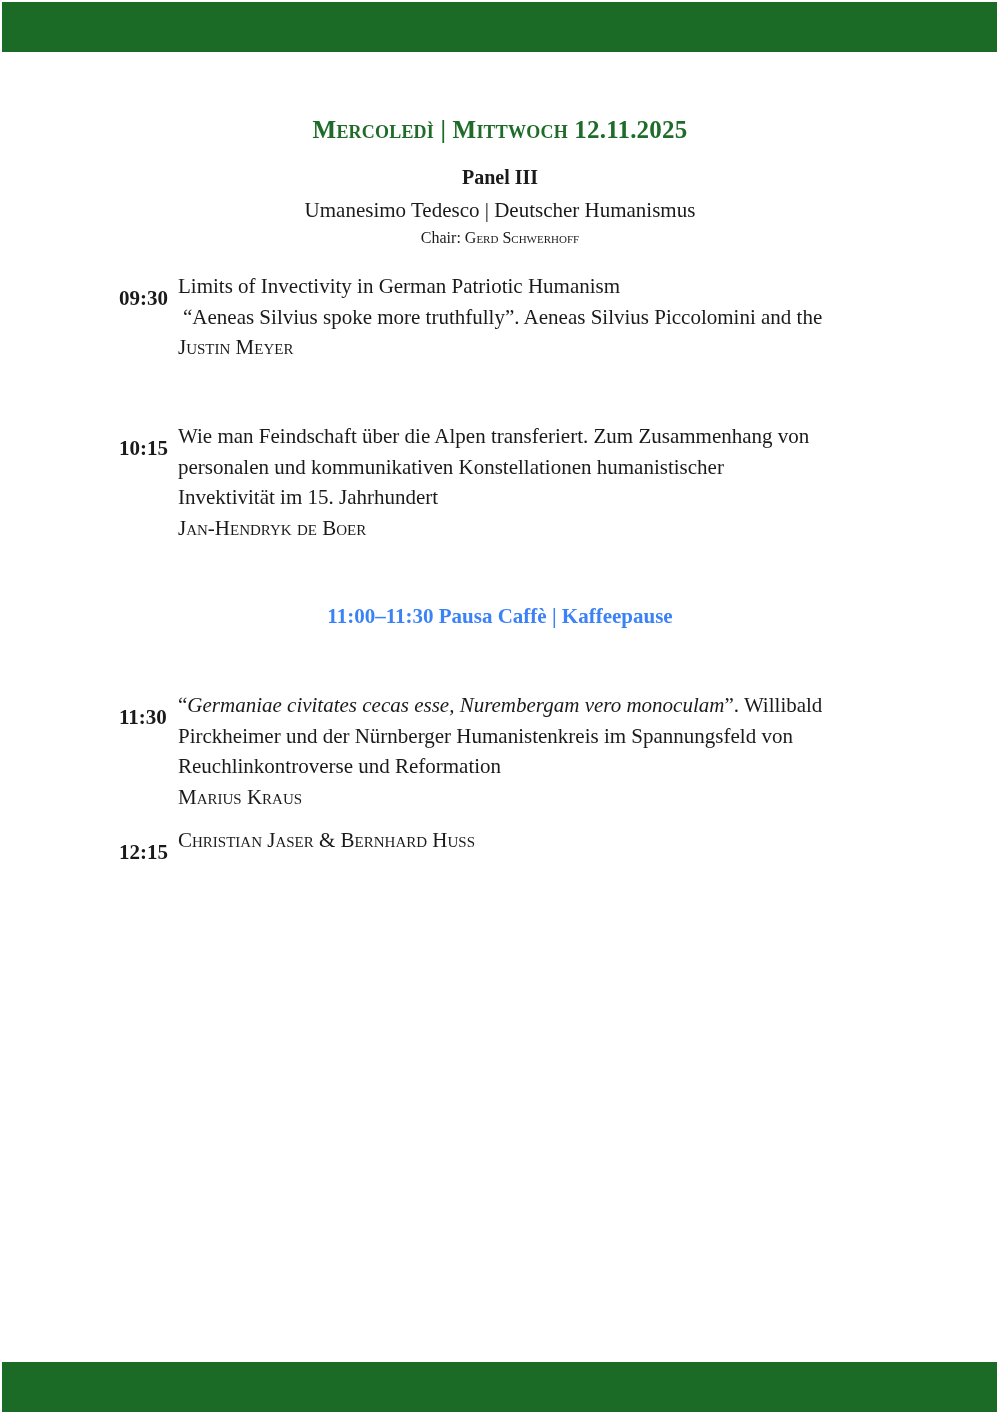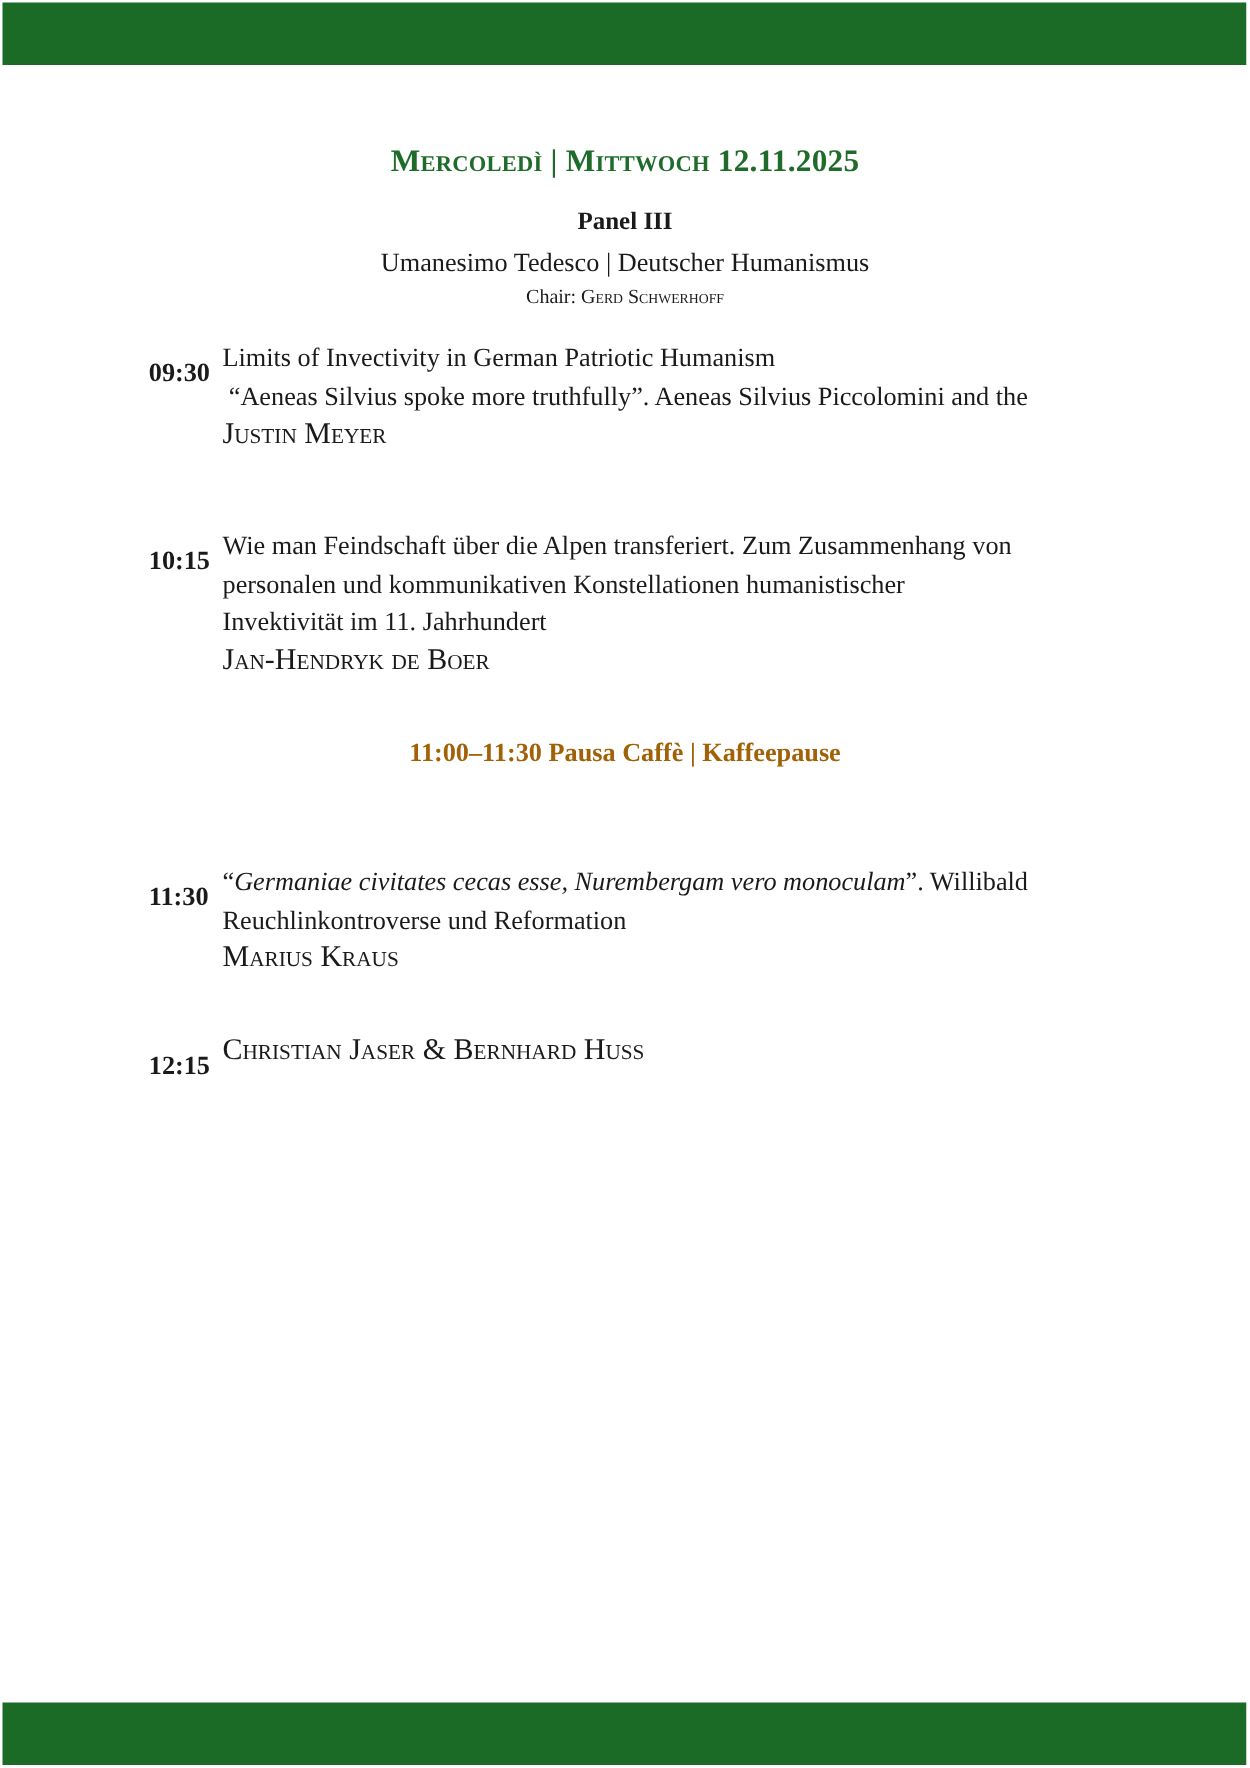--- a/index.html
+++ b/index.html
@@ -10,22 +10,22 @@
     .bar.bottom { top: 1362px; }
     .center { position: absolute; left: 0; width: 1000px; text-align: center; }
     .day { top: 116px; font-size: 25px; font-weight: bold; color: #1f6b2a; font-variant: small-caps; letter-spacing: 0.2px; }
     .panel-title { top: 166px; font-size: 20px; font-weight: bold; }
     .panel-sub { top: 198px; font-size: 21px; }
     .panel-chair { top: 229px; font-size: 16px; }
     .sc { font-variant: small-caps; }
     .entry { position: absolute; left: 119px; width: 780px; font-size: 21px; line-height: 30.5px; }
     .entry .time { position: absolute; left: 0; top: 12px; font-weight: bold; }
     .entry .body { margin-left: 59px; }
-    .entry .speaker { font-variant: small-caps; font-size: 24px; }
-    .break { top: 590px; font-size: 21px; font-weight: bold; color: #a16207; }
+    .entry .speaker { font-variant: small-caps; font-size: 21px; }
+    .break { top: 604px; font-size: 21px; font-weight: bold; color: #3b82f6; }
     em { font-style: italic; }
   </style>
 </head>
 <body>
 
 <div class="bar top"></div>
 
 <div class="center day">Mercoledì | Mittwoch 12.11.2025</div>
 
 <div class="center panel-title">Panel III</div>
@@ -39,31 +39,32 @@
     <div style="margin-left:5px;">“Aeneas Silvius spoke more truthfully”. Aeneas Silvius Piccolomini and the</div>
     <div class="speaker">Justin Meyer</div>
   </div>
 </div>
 
 <div class="entry" style="top:421px;">
   <span class="time">10:15</span>
   <div class="body">
     <div>Wie man Feindschaft über die Alpen transferiert. Zum Zusammenhang von</div>
     <div>personalen und kommunikativen Konstellationen humanistischer</div>
-    <div>Invektivität im 11. Jahrhundert</div>
+    <div>Invektivität im 15. Jahrhundert</div>
     <div class="speaker">Jan-Hendryk de Boer</div>
   </div>
 </div>
 
 <div class="center break">11:00–11:30 Pausa Caffè | Kaffeepause</div>
 
 <div class="entry" style="top:690px;">
   <span class="time">11:30</span>
   <div class="body">
     <div><span>“</span><em>Germaniae civitates cecas esse, Nurembergam vero monoculam</em><span>”. Willibald</span></div>
+    <div>Pirckheimer und der Nürnberger Humanistenkreis im Spannungsfeld von</div>
     <div>Reuchlinkontroverse und Reformation</div>
     <div class="speaker">Marius Kraus</div>
   </div>
 </div>
 
 <div class="entry" style="top:825px;">
   <span class="time">12:15</span>
   <div class="body">
     <div class="speaker">Christian Jaser &amp; Bernhard Huss</div>
   </div>

